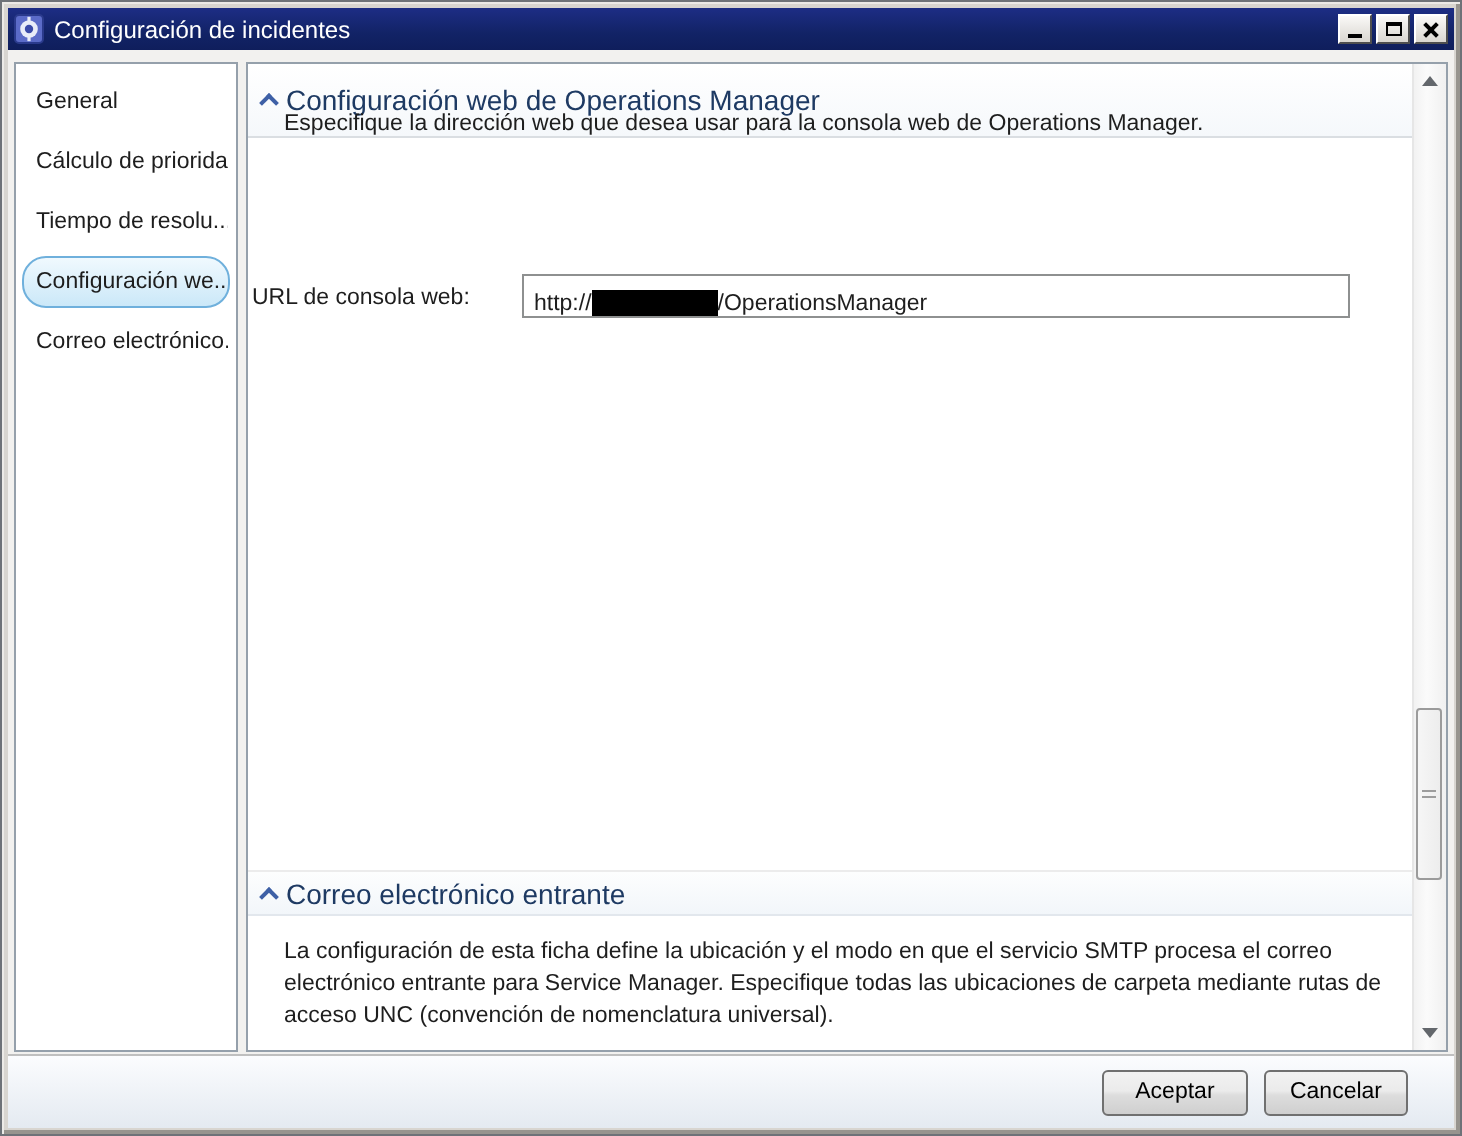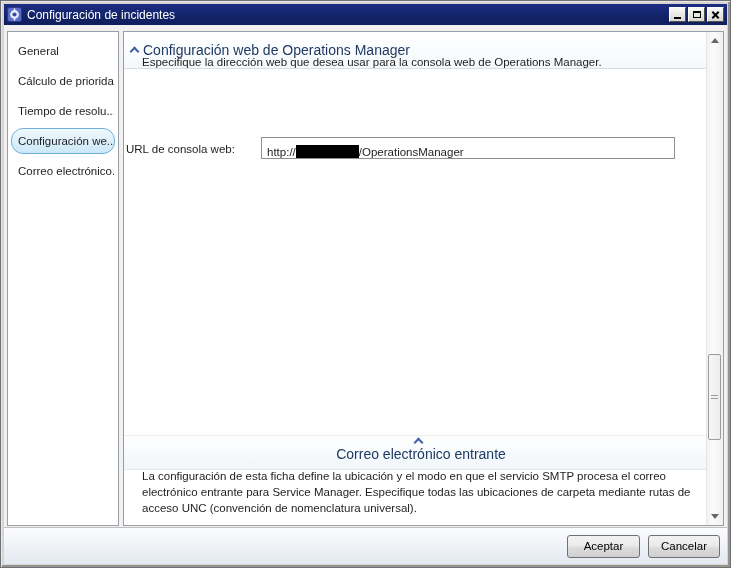--- a/index.html
+++ b/index.html
@@ -65,24 +65,23 @@
   }
   .panel-content{ position:absolute; left:0; top:0; right:17px; bottom:0; overflow:hidden; }
 
   .section-head{
     position:absolute; left:0; right:0; top:0; height:37px;
     display:flex; align-items:center; padding-left:7px;
     background:linear-gradient(#FFFFFF,#F5F8FB);
     border-bottom:1px solid #DADEE2;
   }
   .section-head.second{
-    top:403px; border-top:1px solid #ECECEC; height:35px;
+    top:403px; border-top:1px solid #ECECEC; height:23px;
     background:linear-gradient(#FDFEFE,#F2F6FA);
     border-bottom:1px solid #E2E7ED;
-    flex-direction:column;
   }
   .chev{
     width:7px; height:7px; margin-top:3px; flex:0 0 auto; cursor:pointer;
     border-left:2px solid #3E60A6; border-top:2px solid #3E60A6;
     transform:rotate(45deg);
   }
   .section-title{ color:#1E3A63; font-size:14px; margin-left:5px; white-space:nowrap; }
 
   .p1{ position:absolute; top:24px; left:18px; font-size:11.5px; color:#1E1E1E; width:560px; }
   .url-label{ position:absolute; top:111px; left:2px; font-size:11.5px; color:#1E1E1E; }
@@ -117,21 +116,21 @@
   }
   .gripper{ width:7px; }
   .gripper div{ height:1px; background:#9C9C9C; margin:2px 0; }
 
   
   .footer{
     position:absolute; left:0; right:0; bottom:0; height:37px;
     background:linear-gradient(#FBFCFE,#E4EAF1);
     border-top:1px solid #BFBFBF;
     display:flex; align-items:center; justify-content:flex-end;
-    padding-right:7px; gap:8px;
+    padding-right:23px; gap:8px;
   }
   .btn{
     height:23px; min-width:68px; padding:0 12px;
     font-family:"Liberation Sans", sans-serif; font-size:11.5px; color:#000;
     border:1px solid #707070; border-radius:3px;
     background:linear-gradient(#F2F2F2 0%,#EBEBEB 45%,#DDDDDD 55%,#CFCFCF 100%);
     cursor:default;
   }
   .btn.accept{ min-width:73px; }
 </style>

